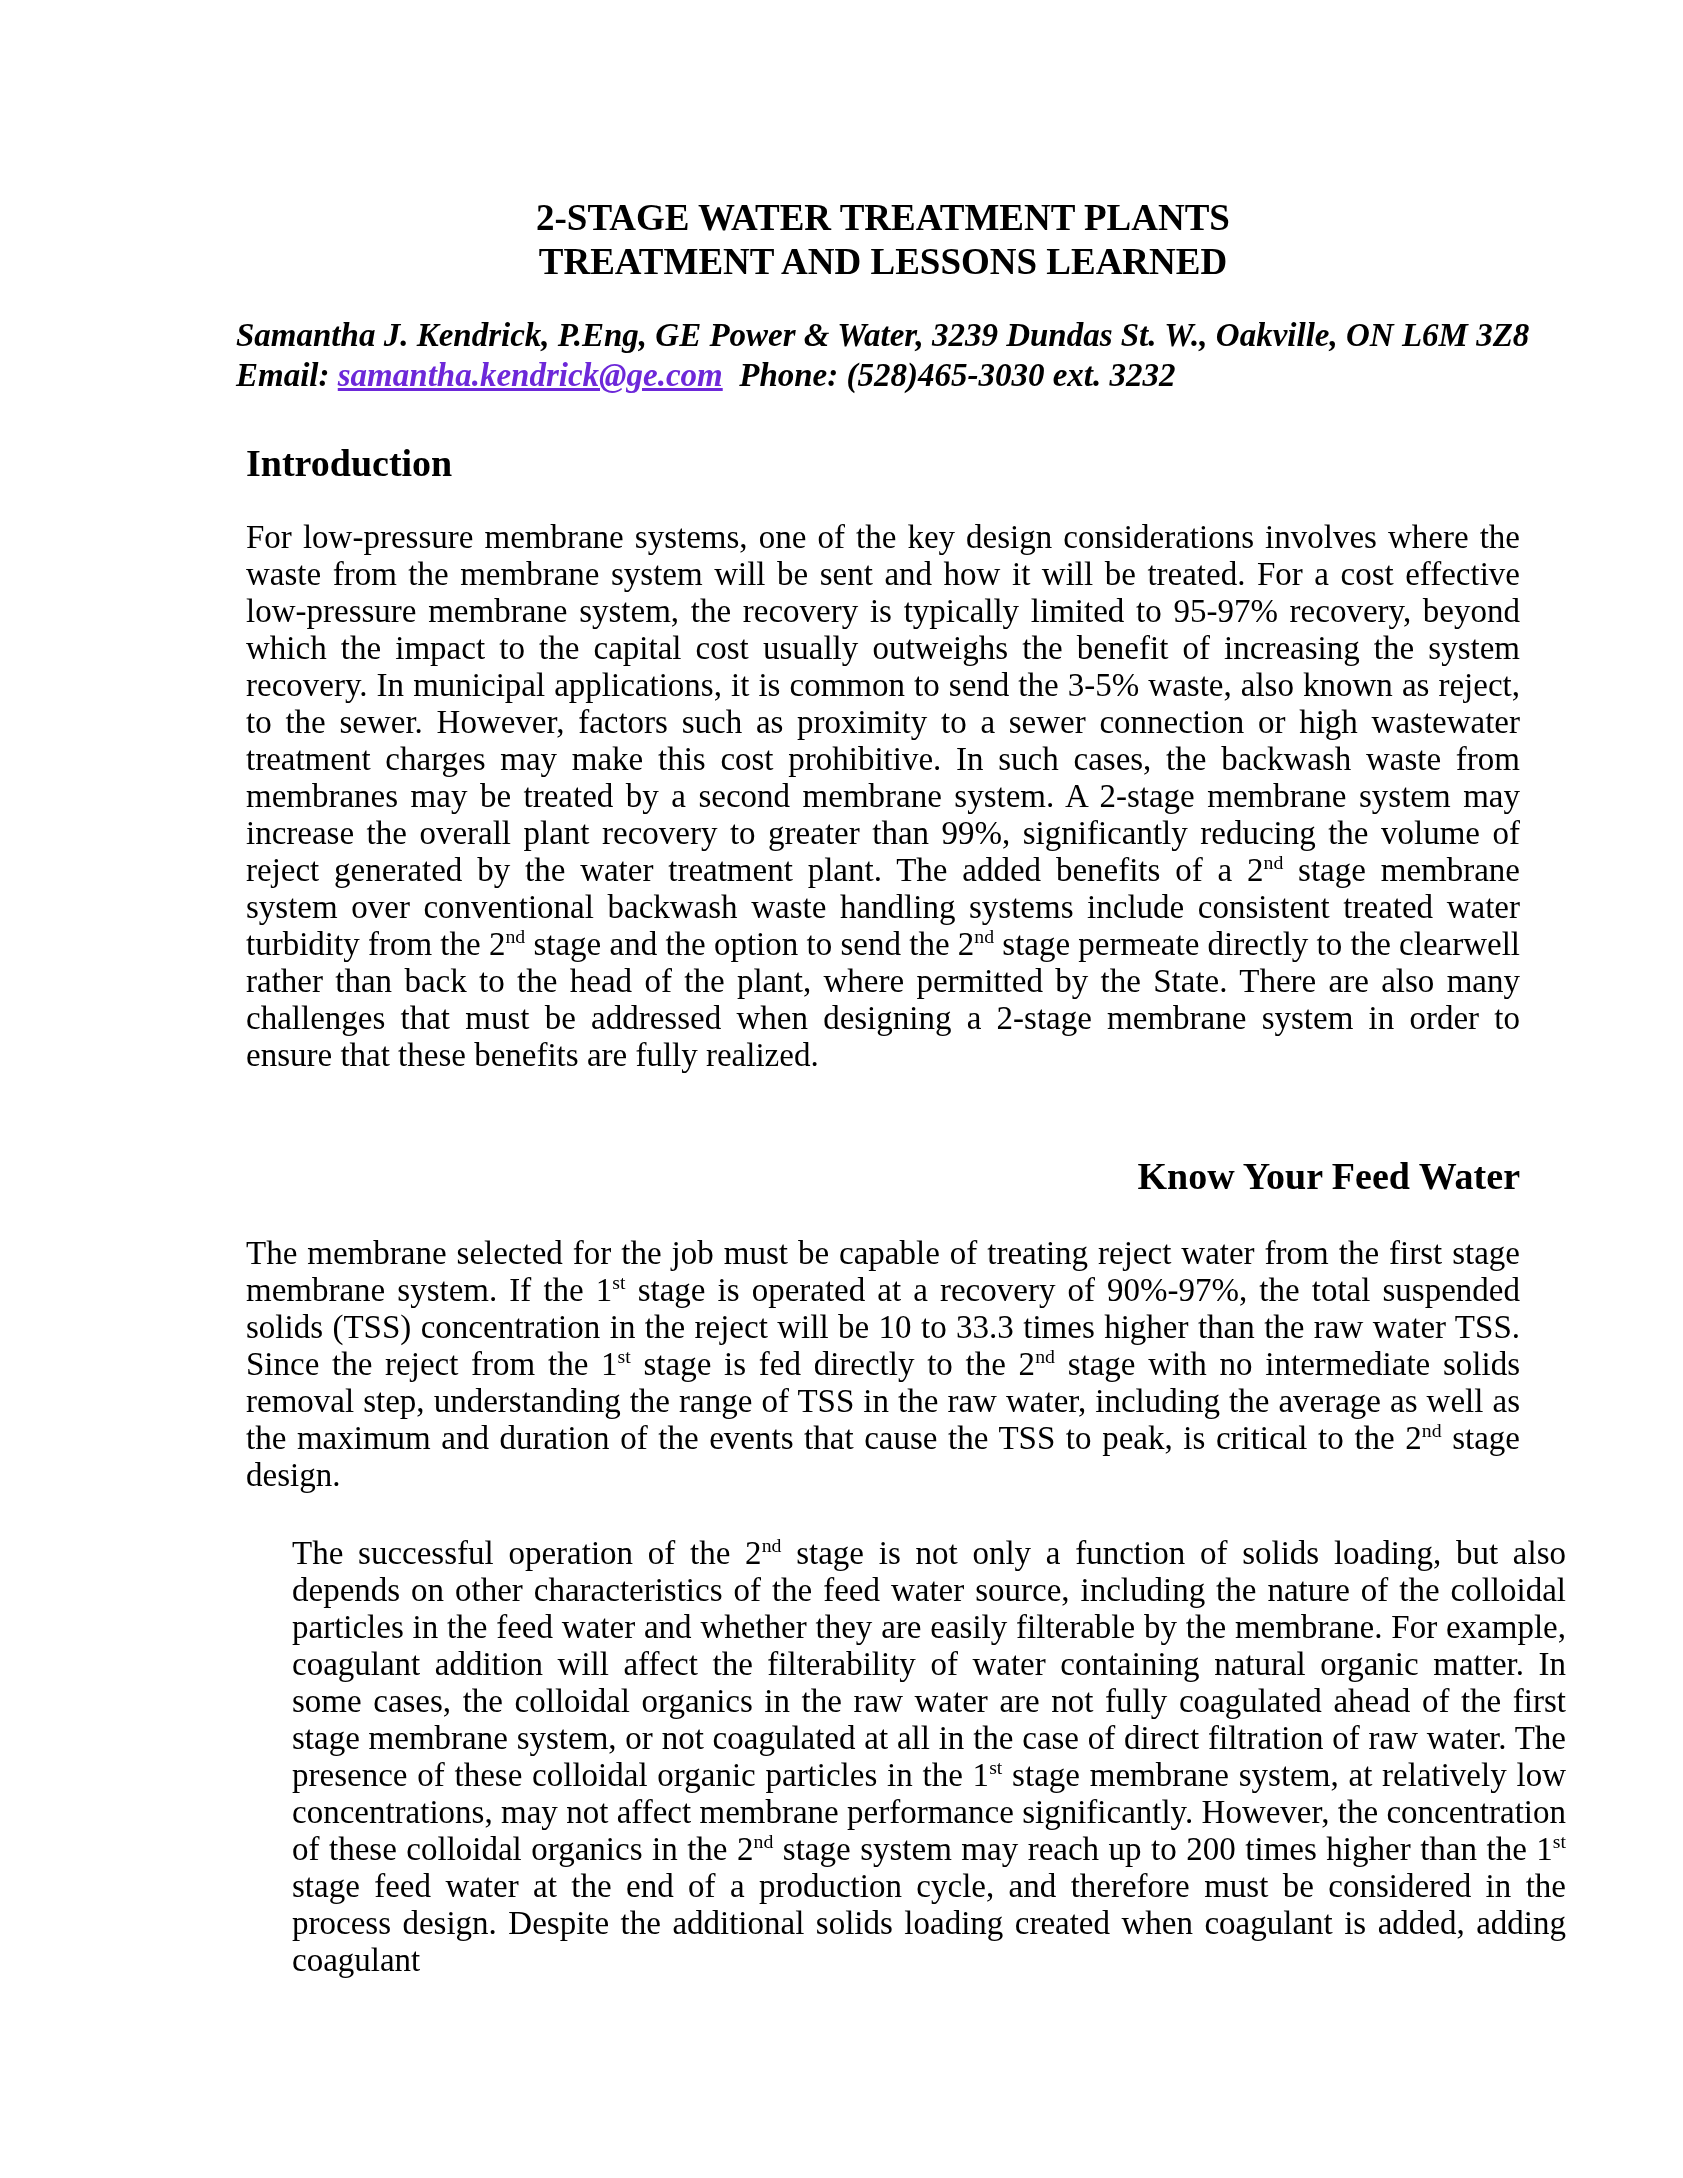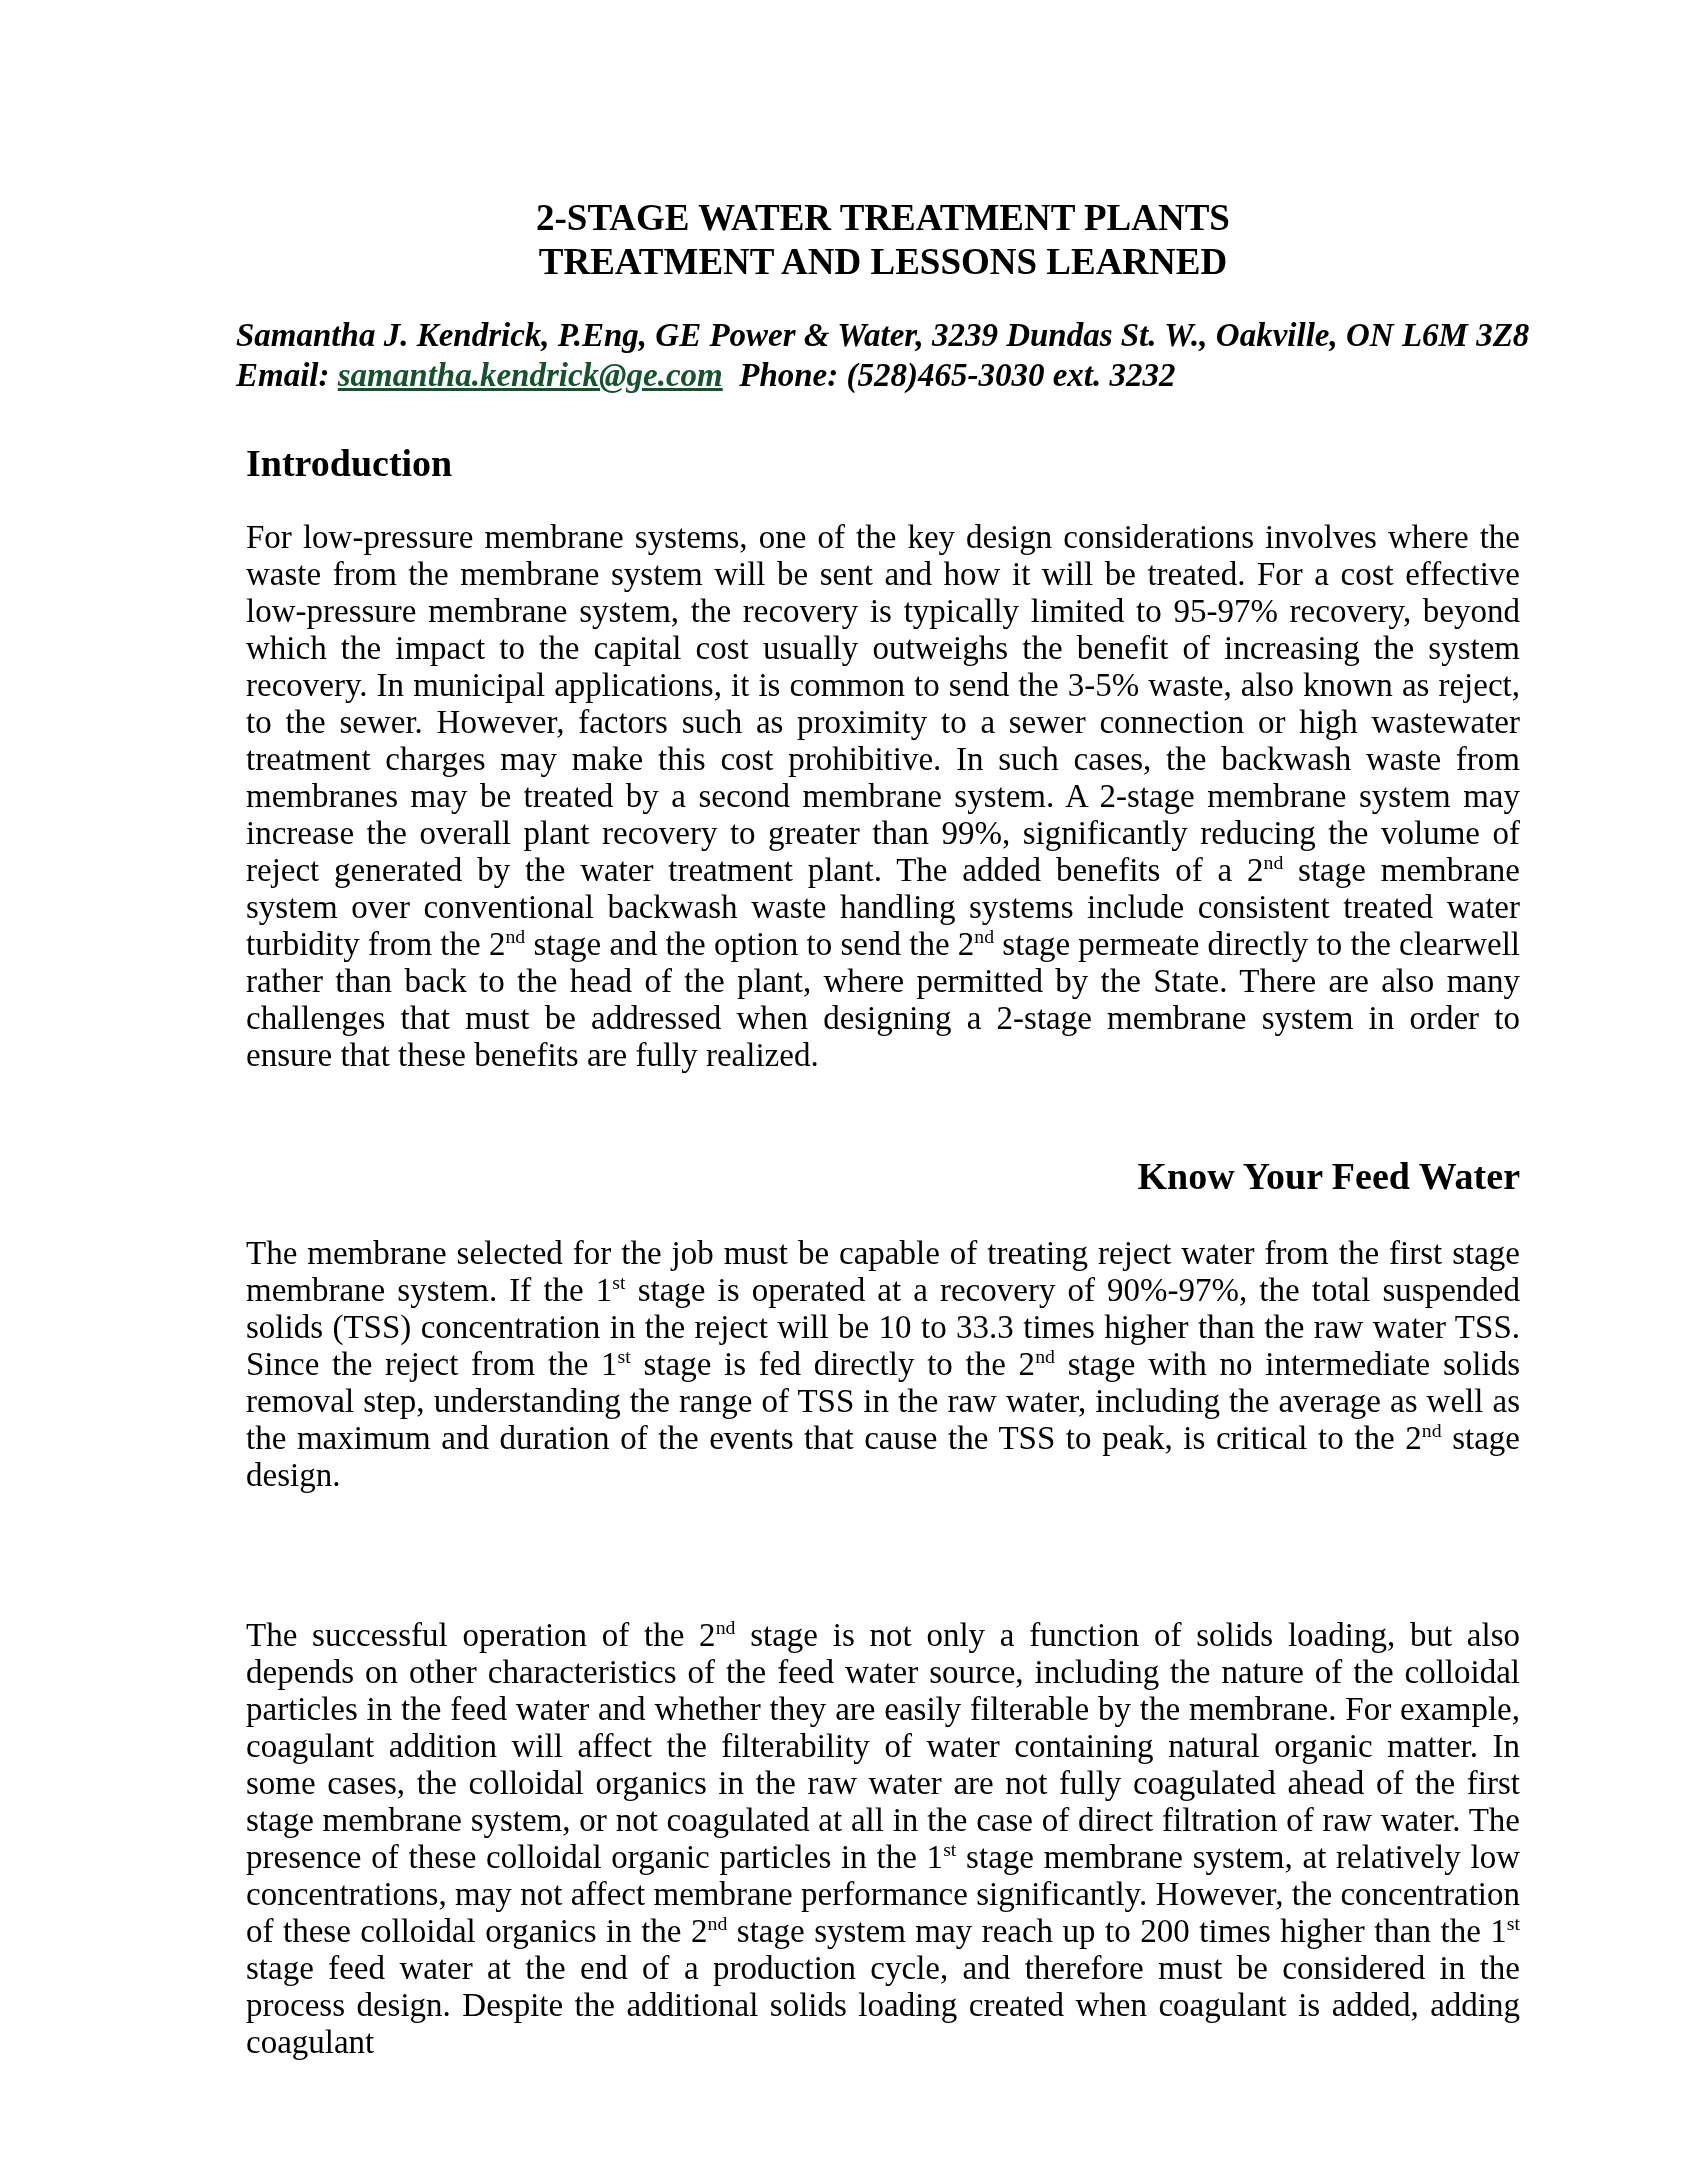--- a/index.html
+++ b/index.html
@@ -3,29 +3,29 @@
 <meta charset="utf-8">
 <style>
   html, body { margin: 0; padding: 0; background: #ffffff; }
   body { width: 1683px; height: 2178px; position: relative; overflow: hidden;
          font-family: "Liberation Serif", serif; color: #000; }
   .page { position: absolute; left: 246px; top: 0; width: 1274px; }
   .title { position: absolute; left: 0; width: 1274px; top: 196px; text-align: center;
            font-weight: bold; font-size: 37px; line-height: 44px; }
   .author { position: absolute; left: -10px; width: 1294px; top: 315px; text-align: left;
             font-style: italic; font-size: 33px; line-height: 40px; font-weight: bold; }
-  .author a { color: #14532d; text-decoration: underline; }
+  .author a { color: #6d28d9; text-decoration: underline; }
   .h-intro { position: absolute; left: 0; top: 440px; font-weight: bold; font-size: 38px; line-height: 46px; margin: 0; }
   .h-feed { position: absolute; left: 0; width: 1274px; top: 1153px; text-align: right;
             font-weight: bold; font-size: 38px; line-height: 46px; margin: 0; }
   .para { position: absolute; left: 0; width: 1274px; margin: 0;
           font-size: 33px; line-height: 37px; text-align: justify; }
   .p1 { top: 519px; }
   .p2 { top: 1235px; }
-  .p3 { top: 1617px; }
+  .p3 { top: 1535px; margin-left: 46px; }
   sup { font-size: 60%; line-height: 0; vertical-align: super; }
 </style>
 </head>
 <body>
 
 <div class="page">
   <div class="title">
     <div>2-STAGE WATER TREATMENT PLANTS</div>
     <div>TREATMENT AND LESSONS LEARNED</div>
   </div>

